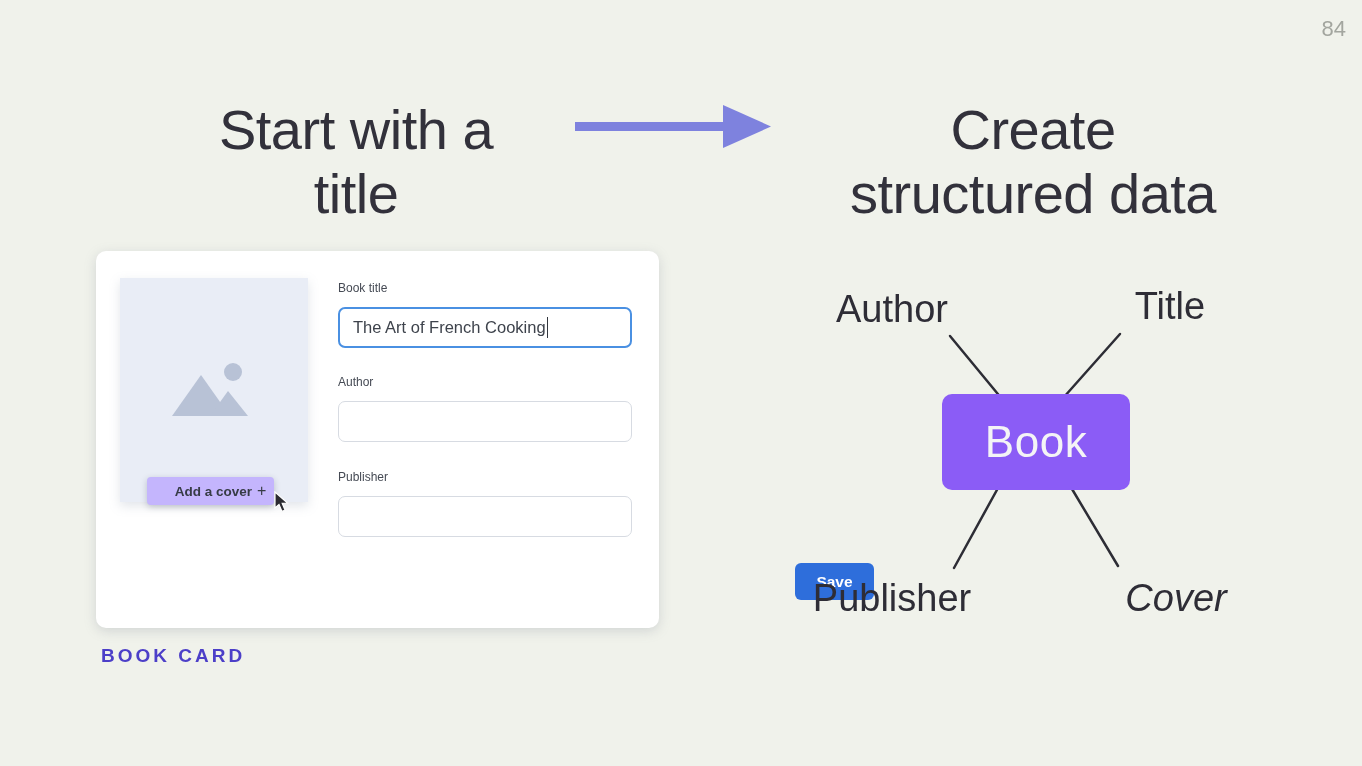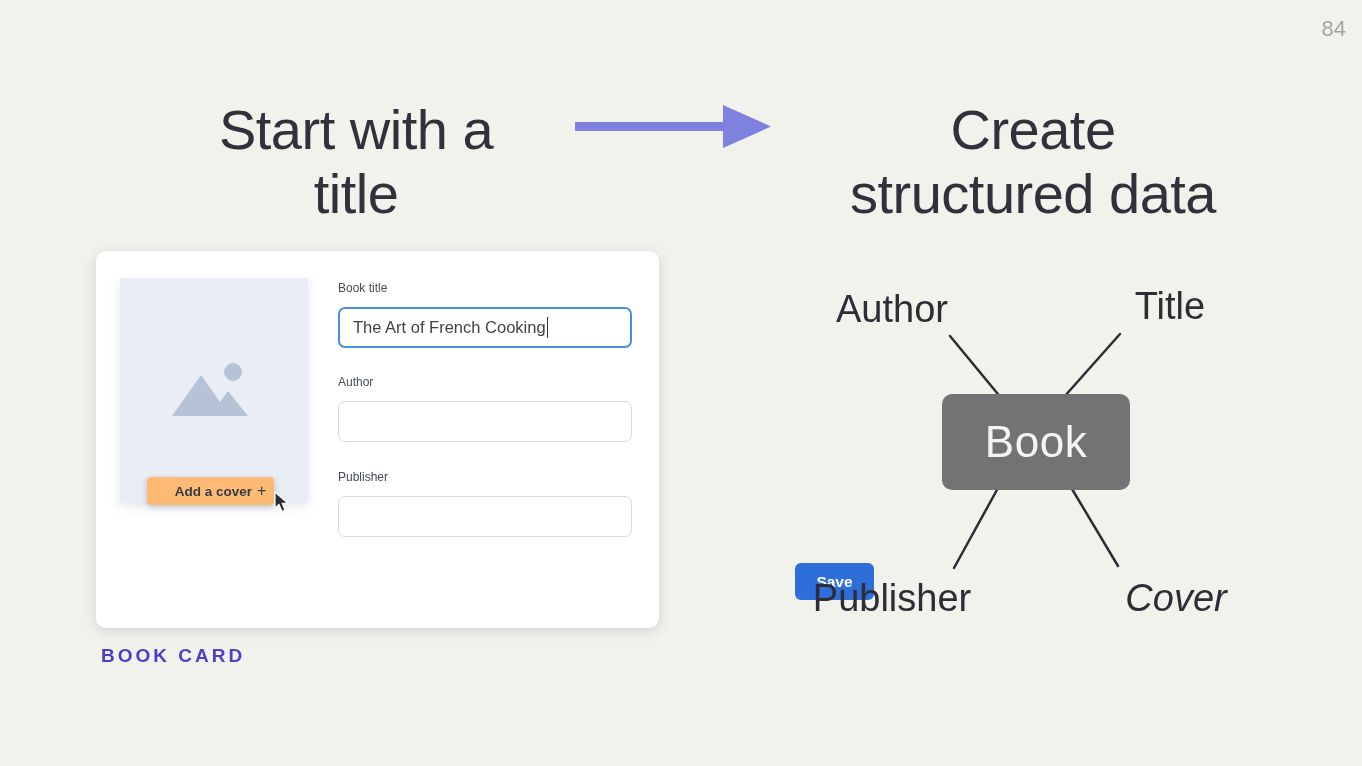--- a/index.html
+++ b/index.html
@@ -40,21 +40,21 @@
   .cover {
     position: absolute; left: 24px; top: 27px;
     width: 188px; height: 224px;
     background: #e9edf6;
     box-shadow: 0 4px 10px rgba(140,150,170,0.25);
   }
   .mountain-icon { position: absolute; left: 50px; top: 84px; }
   .add-cover-btn {
     position: absolute; left: 27px; top: 199px;
     width: 127px; height: 28px;
-    background: #fdba74; border: none; border-radius: 4px;
+    background: #c4b5fd; border: none; border-radius: 4px;
     box-shadow: 0 2px 6px rgba(40,50,70,0.25);
     font-family: "Liberation Sans", sans-serif;
     font-size: 13.5px; font-weight: 700; color: #363b45;
     display: flex; align-items: center; justify-content: center; gap: 5px;
     cursor: pointer;
     padding-left: 20px;
   }
   .add-cover-btn .plus { font-weight: 400; font-size: 16px; color: #363b45; }
   .cursor-svg { position: absolute; left: 154px; top: 213px; }
 
@@ -92,21 +92,21 @@
     position: absolute; left: 101px; top: 645px;
     font-size: 19px; letter-spacing: 3px; font-weight: 700;
     color: #4c3fc8;
   }
 
   
   .connector-svg { position: absolute; left: 0; top: 0; pointer-events: none; }
   .diagram-node {
     position: absolute; left: 942px; top: 394px;
     width: 188px; height: 96px;
-    background: #737373; border-radius: 10px;
+    background: #8b5cf6; border-radius: 10px;
     display: flex; align-items: center; justify-content: center;
     font-size: 44px; color: #f4f4f6; letter-spacing: 0.5px;
   }
   .diagram-label {
     position: absolute; transform: translate(-50%, -50%);
     font-size: 38px; color: #2e2d36; white-space: nowrap;
   }
   .label-author    { left: 892px;  top: 309px; }
   .label-title     { left: 1170px; top: 306px; }
   .label-publisher { left: 892px;  top: 598px; }

